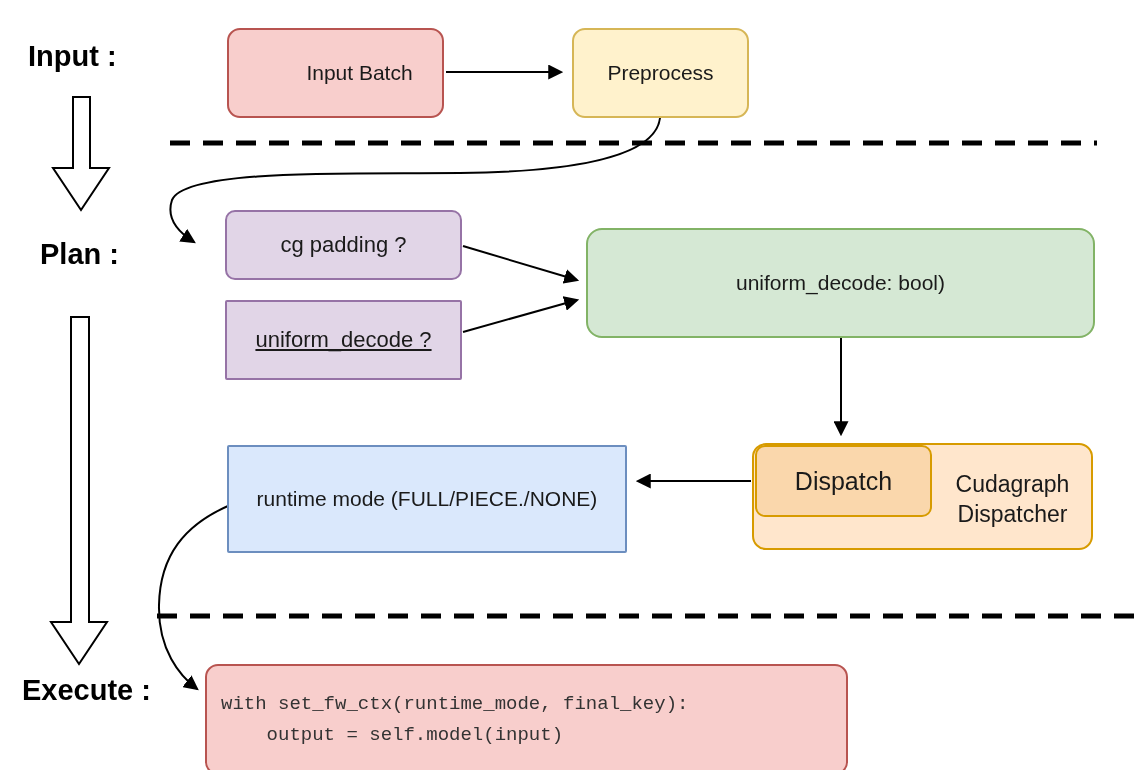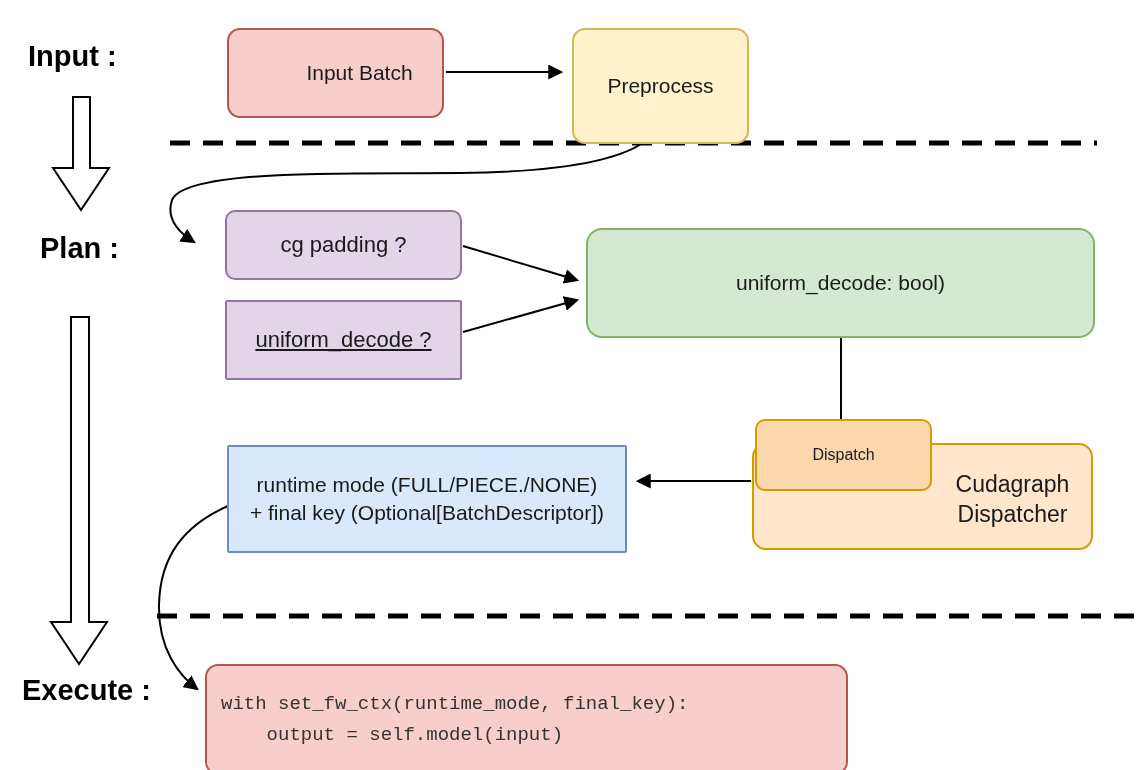--- a/index.html
+++ b/index.html
@@ -49,52 +49,51 @@
     <line class="connector" x1="446" y1="72" x2="561" y2="72" marker-end="url(#arrow)"></line>
     <path class="connector" marker-end="url(#arrow)" d="M 660 118 C 655 160, 560 172, 460 173 C 360 174, 185 168, 172 200 C 166 218, 178 232, 194 242"></path>
     <line class="connector" x1="463" y1="246" x2="577" y2="280" marker-end="url(#arrow)"></line>
     <line class="connector" x1="463" y1="332" x2="577" y2="300" marker-end="url(#arrow)"></line>
     <line class="connector" x1="841" y1="338" x2="841" y2="434" marker-end="url(#arrow)"></line>
     <line class="connector" x1="751" y1="481" x2="638" y2="481" marker-end="url(#arrow)"></line>
     <path class="connector" marker-end="url(#arrow)" d="M 228 506 C 185 525, 160 555, 159 605 C 158 650, 180 676, 197 689"></path>
   </svg>
 
   <div class="stage-label" style="left:28px;top:40px;">Input :</div>
-  <div class="stage-label" style="left:40px;top:232px;">Plan :</div>
+  <div class="stage-label" style="left:40px;top:238px;">Plan :</div>
   <div class="stage-label" style="left:22px;top:674px;">Execute :</div>
 
   <div class="node node-pink" style="left:227px;top:28px;width:217px;height:90px;font-size:21px;">
     <div>Input Batch</div>
   </div>
-  <div class="node node-yellow" style="left:572px;top:28px;width:177px;height:116px;font-size:21px;">
+  <div class="node node-yellow" style="left:572px;top:28px;width:177px;height:90px;font-size:21px;">
     <div>Preprocess</div>
   </div>
 
   <div class="node node-purple" style="left:225px;top:210px;width:237px;height:70px;font-size:22px;border-radius:10px;">
     <div>cg padding ?</div>
   </div>
   <div class="node node-purple" style="left:225px;top:300px;width:237px;height:80px;font-size:22px;border-radius:2px;text-decoration:underline;">
     <div>uniform_decode ?</div>
   </div>
   <div class="node node-green" style="left:586px;top:228px;width:509px;height:110px;font-size:21px;border-radius:16px;">
     <div>uniform_decode: bool)</div>
   </div>
 
   <div class="node node-orange-outer" style="left:752px;top:443px;width:341px;height:107px;border-radius:14px;"></div>
   <div class="node" style="left:930px;top:464px;width:165px;height:70px;font-size:23px;border:none;background:transparent;">
     <div>Cudagraph</div>
     <div>Dispatcher</div>
   </div>
-  <div class="node node-orange-inner" style="left:755px;top:419px;width:177px;height:72px;font-size:16px;">
+  <div class="node node-orange-inner" style="left:755px;top:445px;width:177px;height:72px;font-size:25px;">
     <div>Dispatch</div>
   </div>
 
   <div class="node node-blue" style="left:227px;top:445px;width:400px;height:108px;font-size:21px;border-radius:2px;">
     <div>runtime mode (FULL/PIECE./NONE)</div>
-    <div>+ final key (Optional[BatchDescriptor])</div>
   </div>
 
   <div class="node node-pink code-node" style="left:205px;top:664px;width:643px;height:111px;font-size:19px;line-height:1.6;padding-left:14px;">
     <div class="code-line">with set_fw_ctx(runtime_mode, final_key):</div>
     <div class="code-line">    output = self.model(input)</div>
   </div>
 
 </div>
 
 </body></html>

